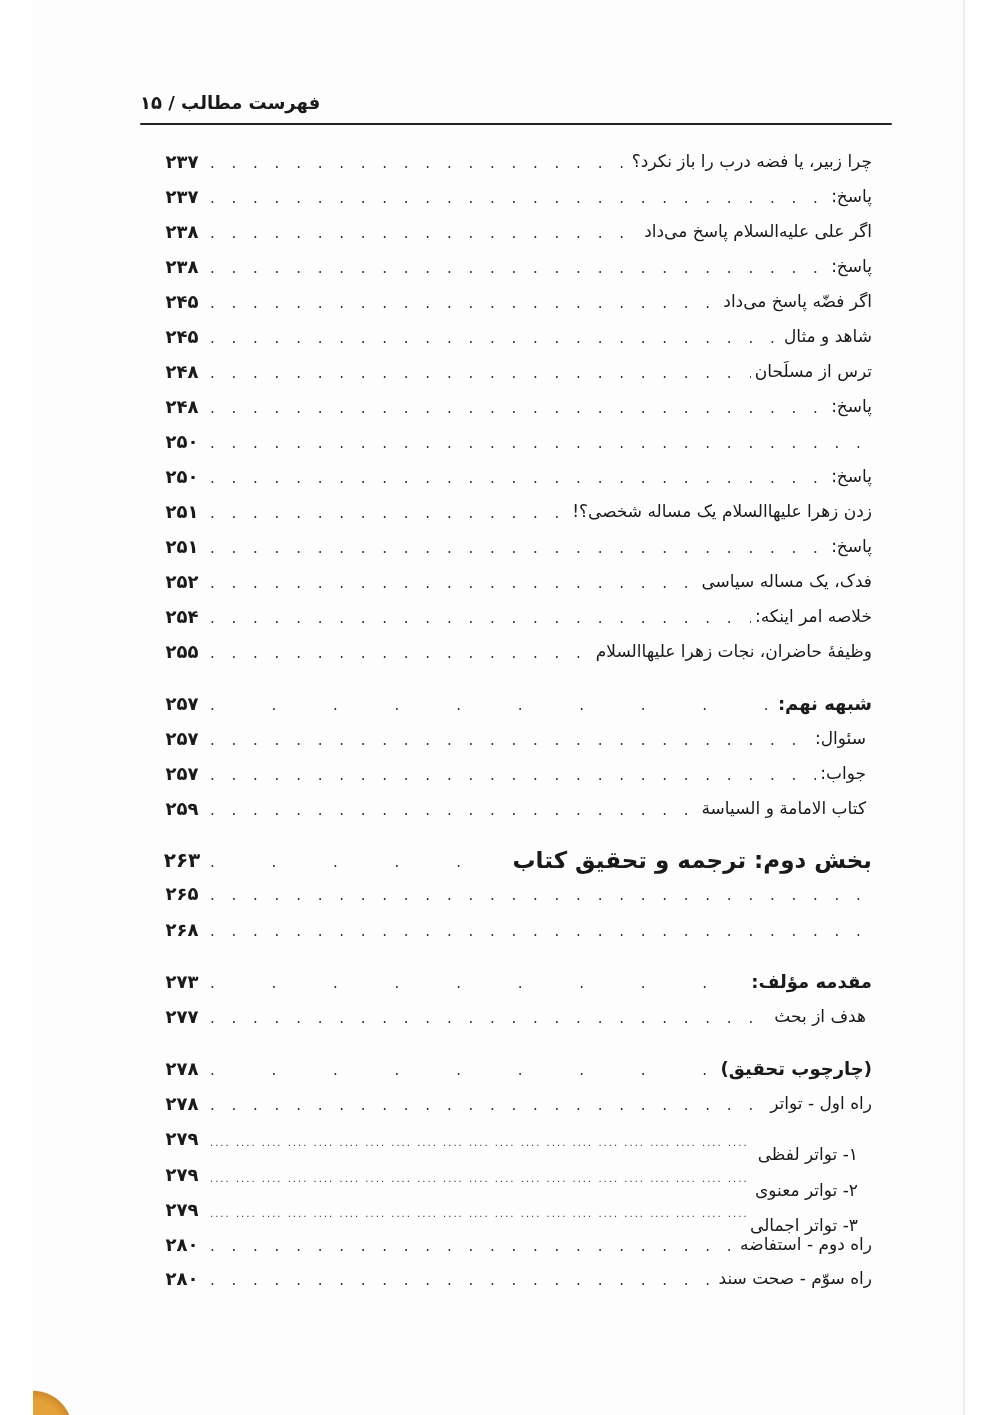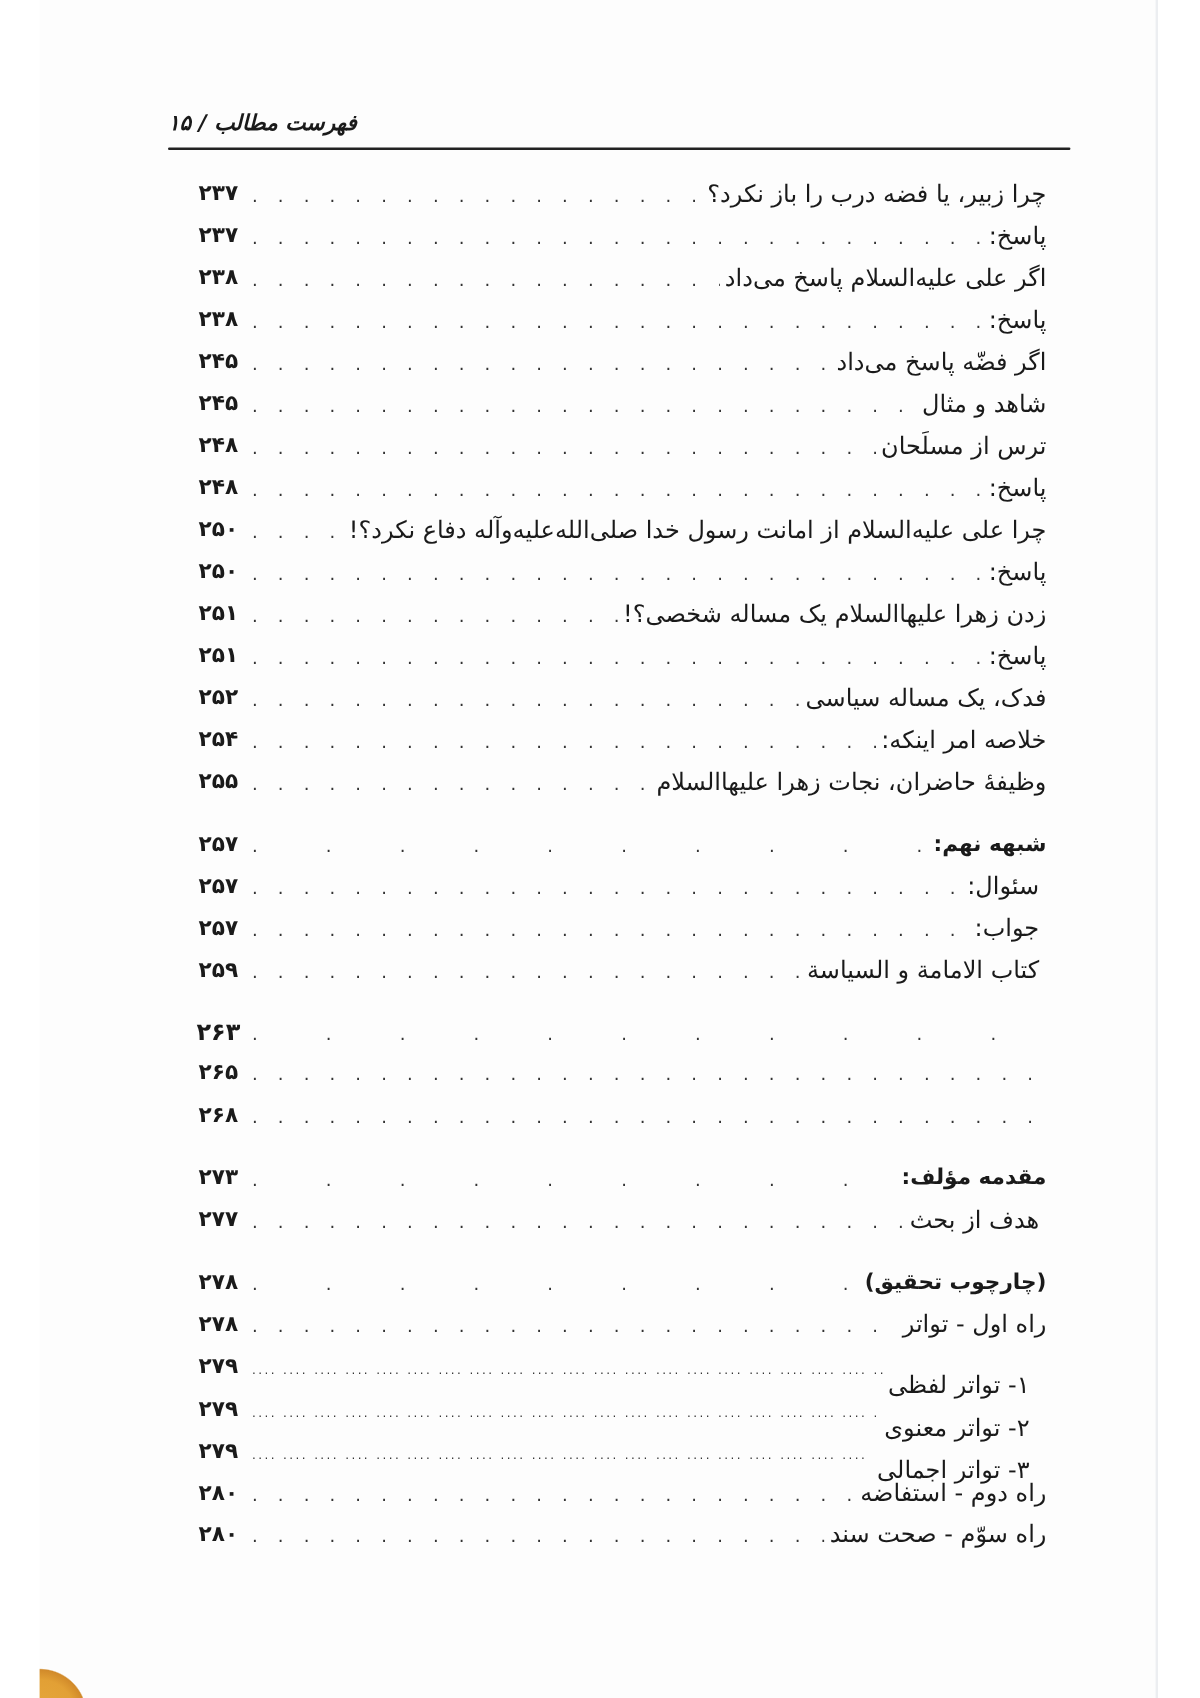--- a/index.html
+++ b/index.html
@@ -49,21 +49,20 @@
       direction: rtl;
     }
     .header-title {
       position: absolute;
       left: 0;
       top: 0;
       font-size: 18px;
       font-weight: bold;
       direction: rtl;
       white-space: nowrap;
-      font-style: italic;
     }
     .header-rule {
       position: absolute;
       left: 140px;
       top: 123px;
       width: 752px;
       height: 2px;
       background: #222;
       border-radius: 1px;
     }
@@ -77,21 +76,21 @@
       position: absolute;
       left: 0;
       width: 712px;
       height: 32px;
       direction: rtl;
       display: flex;
       align-items: center;
     }
     .row .title {
       white-space: nowrap;
-      font-size: 20px;
+      font-size: 17px;
       padding-left: 4px;
       flex: 0 0 auto;
     }
     .row .leader {
       flex: 1 1 auto;
       overflow: hidden;
       white-space: nowrap;
       font-size: 15px;
       letter-spacing: 6px;
       color: #333;
@@ -187,21 +186,20 @@
     <span class="title">ترس از مسلَحان</span>
     <span class="leader">. . . . . . . . . . . . . . . . . . . . . . . . . . . . . . . . . . . . . . . . . . . . . . . . . . . . . . . .</span>
     <span class="page">۲۴۸</span>
   </div>
   <div class="row" style="top:245px">
     <span class="title">پاسخ:</span>
     <span class="leader">. . . . . . . . . . . . . . . . . . . . . . . . . . . . . . . . . . . . . . . . . . . . . . . . . . . . . . . .</span>
     <span class="page">۲۴۸</span>
   </div>
   <div class="row" style="top:280px">
-    <span class="title">چرا علی علیه‌السلام از امانت رسول خدا صلی‌الله‌علیه‌وآله دفاع نکرد؟!</span>
     <span class="leader">. . . . . . . . . . . . . . . . . . . . . . . . . . . . . . . . . . . . . . . . . . . . . . . . . . . . . . . .</span>
     <span class="page">۲۵۰</span>
   </div>
   <div class="row" style="top:315px">
     <span class="title">پاسخ:</span>
     <span class="leader">. . . . . . . . . . . . . . . . . . . . . . . . . . . . . . . . . . . . . . . . . . . . . . . . . . . . . . . .</span>
     <span class="page">۲۵۰</span>
   </div>
   <div class="row" style="top:350px">
     <span class="title">زدن زهرا علیهاالسلام یک مساله شخصی؟!</span>
@@ -244,20 +242,21 @@
     <span class="leader">. . . . . . . . . . . . . . . . . . . . . . . . . . . . . . . . . . . . . . . . . . . . . . . . . . . . . . . .</span>
     <span class="page">۲۵۷</span>
   </div>
   <div class="row indent" style="top:647px">
     <span class="title">کتاب الامامة و السیاسة</span>
     <span class="leader">. . . . . . . . . . . . . . . . . . . . . . . . . . . . . . . . . . . . . . . . . . . . . . . . . . . . . . . .</span>
     <span class="page">۲۵۹</span>
   </div>
 
   <div class="row part" style="top:697px; height:36px">
+    <span class="title">بخش دوم: ترجمه و تحقیق کتاب</span>
     <span class="leader sparse">. . . . . . . . . . . . . . . . . . . . . . . . . . . . . .</span>
     <span class="page">۲۶۳</span>
   </div>
   <div class="row indent" style="top:732px">
     <span class="leader">. . . . . . . . . . . . . . . . . . . . . . . . . . . . . . . . . . . . . . . . . . . . . . . . . . . . . . . .</span>
     <span class="page">۲۶۵</span>
   </div>
   <div class="row indent" style="top:768px">
     <span class="leader">. . . . . . . . . . . . . . . . . . . . . . . . . . . . . . . . . . . . . . . . . . . . . . . . . . . . . . . .</span>
     <span class="page">۲۶۸</span>

